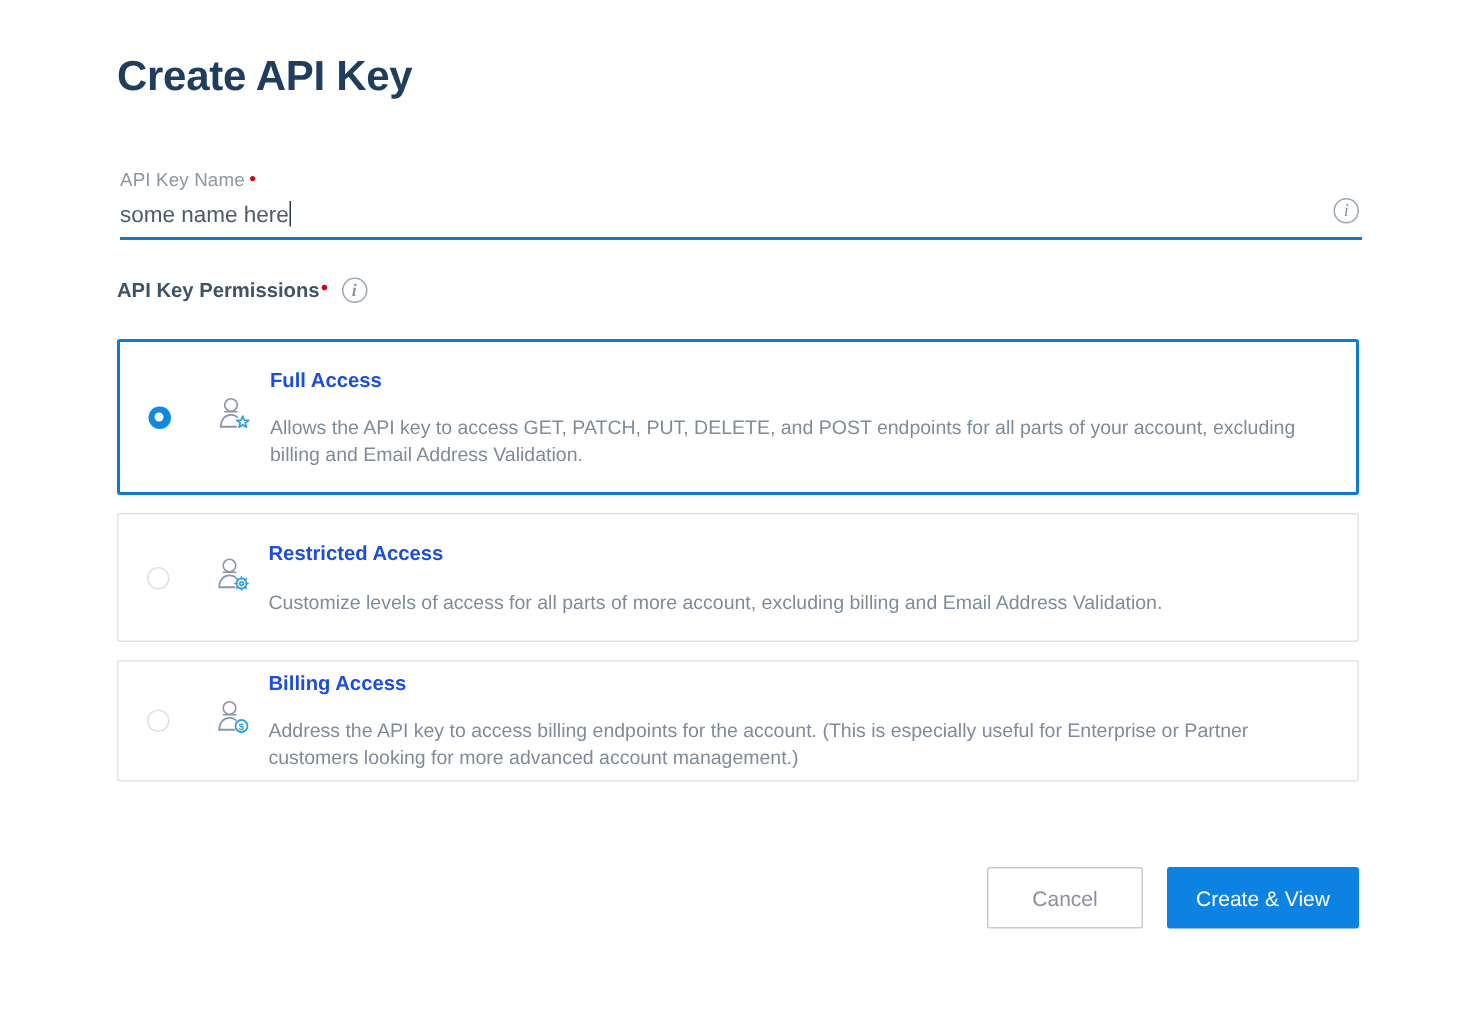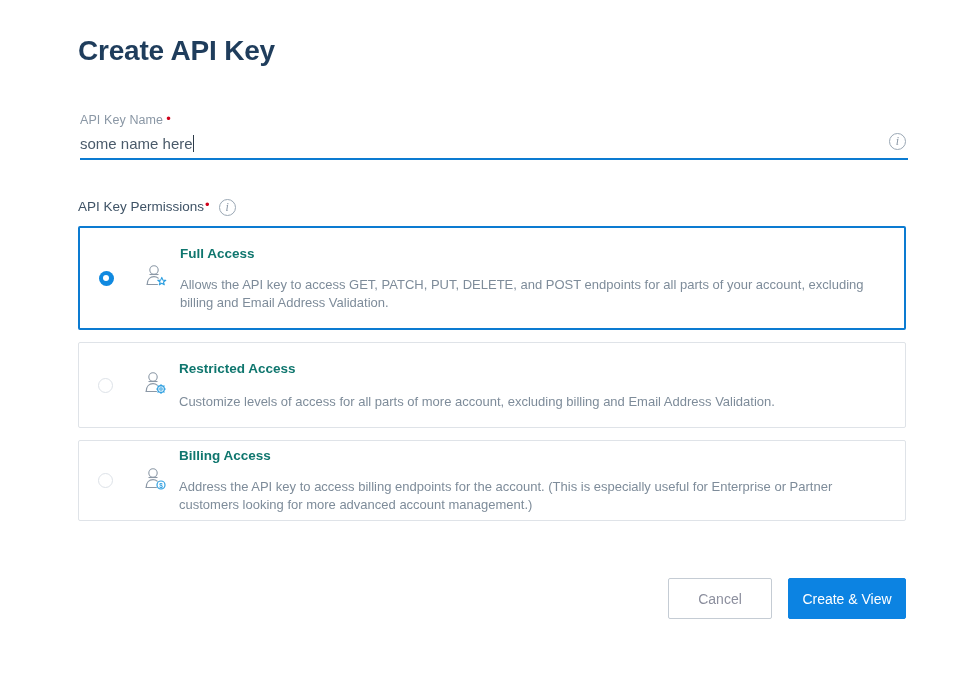--- a/index.html
+++ b/index.html
@@ -106,26 +106,25 @@
     font-size: 12px;
     font-style: italic;
     color: #8a97a5;
     line-height: 17px;
   }
 
   
   .perm-label {
     position: absolute;
     left: 78px;
-    top: 198px;
+    top: 185px;
     font-size: 13.5px;
-    font-weight: normal;
+    font-weight: bold;
     color: #3f5366;
     display: flex;
-    align-items: center;
     line-height: 18px;
   }
   .perm-label .req-dot {
     margin-left: 1px;
     top: -2px;
   }
   .perm-label .info-icon {
     margin-left: 9px;
   }
 
@@ -193,21 +192,21 @@
     align-items: center;
   }
 
   .text-cell {
     flex: 1 1 auto;
     padding-right: 26px;
   }
   .option-title {
     font-size: 13.5px;
     font-weight: bold;
-    color: #0f766e;
+    color: #1d4ed8;
     line-height: 18px;
   }
   .option-desc {
     font-size: 13px;
     color: #7e8c9a;
     line-height: 18px;
     margin-top: 13px;
     max-width: 700px;
   }
   .c2 .option-desc { margin-top: 15px; }
@@ -233,21 +232,21 @@
     cursor: pointer;
     user-select: none;
   }
   .btn-cancel {
     width: 104px;
     border: 1px solid #c5ccd4;
     background: #ffffff;
     color: #8c8f9e;
   }
   .btn-primary {
-    width: 118px;
+    width: 128px;
     border: 1px solid #0c83e2;
     background: #0c83e2;
     color: #ffffff;
     font-weight: normal;
   }
 </style>
 </head>
 <body>
 
 <div class="page">

